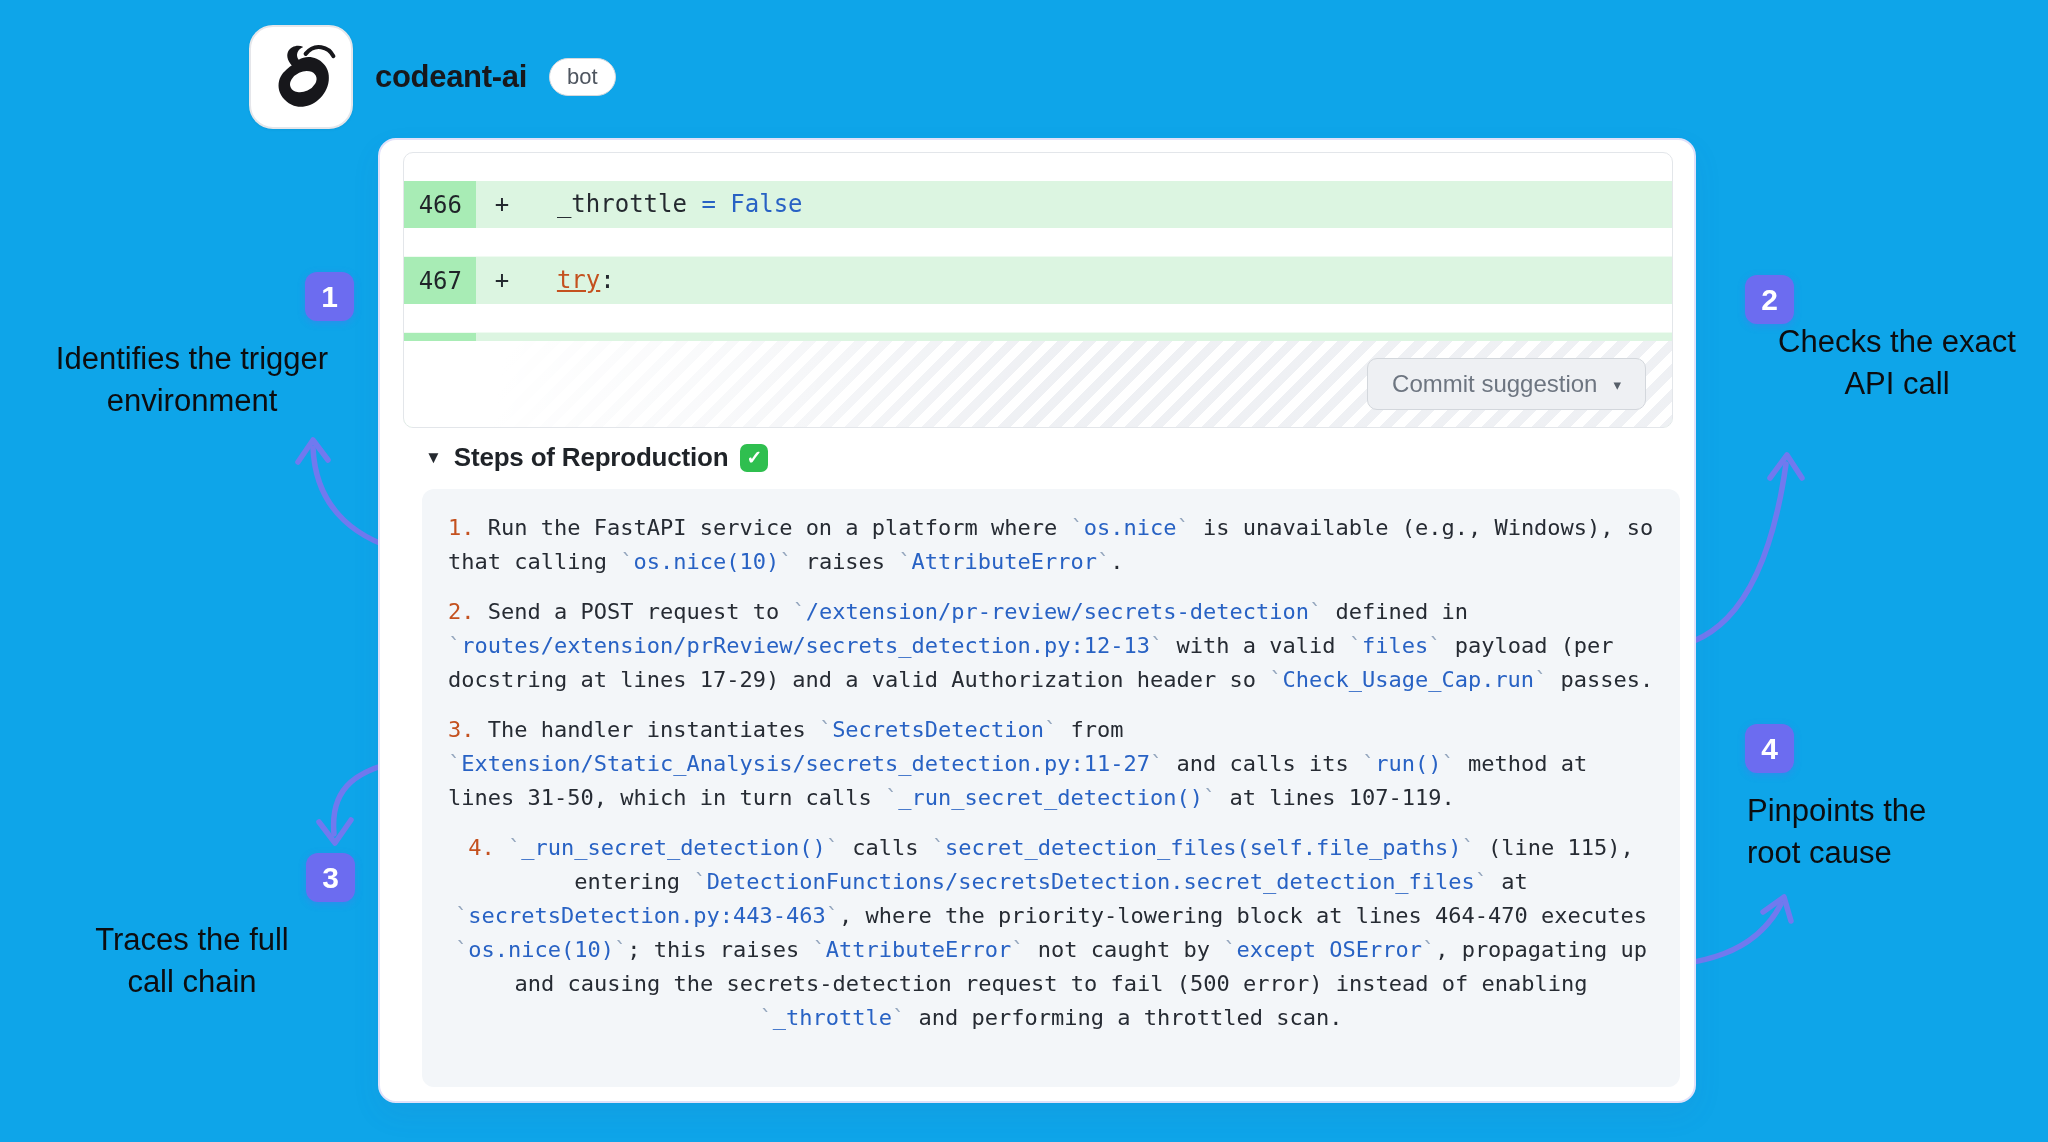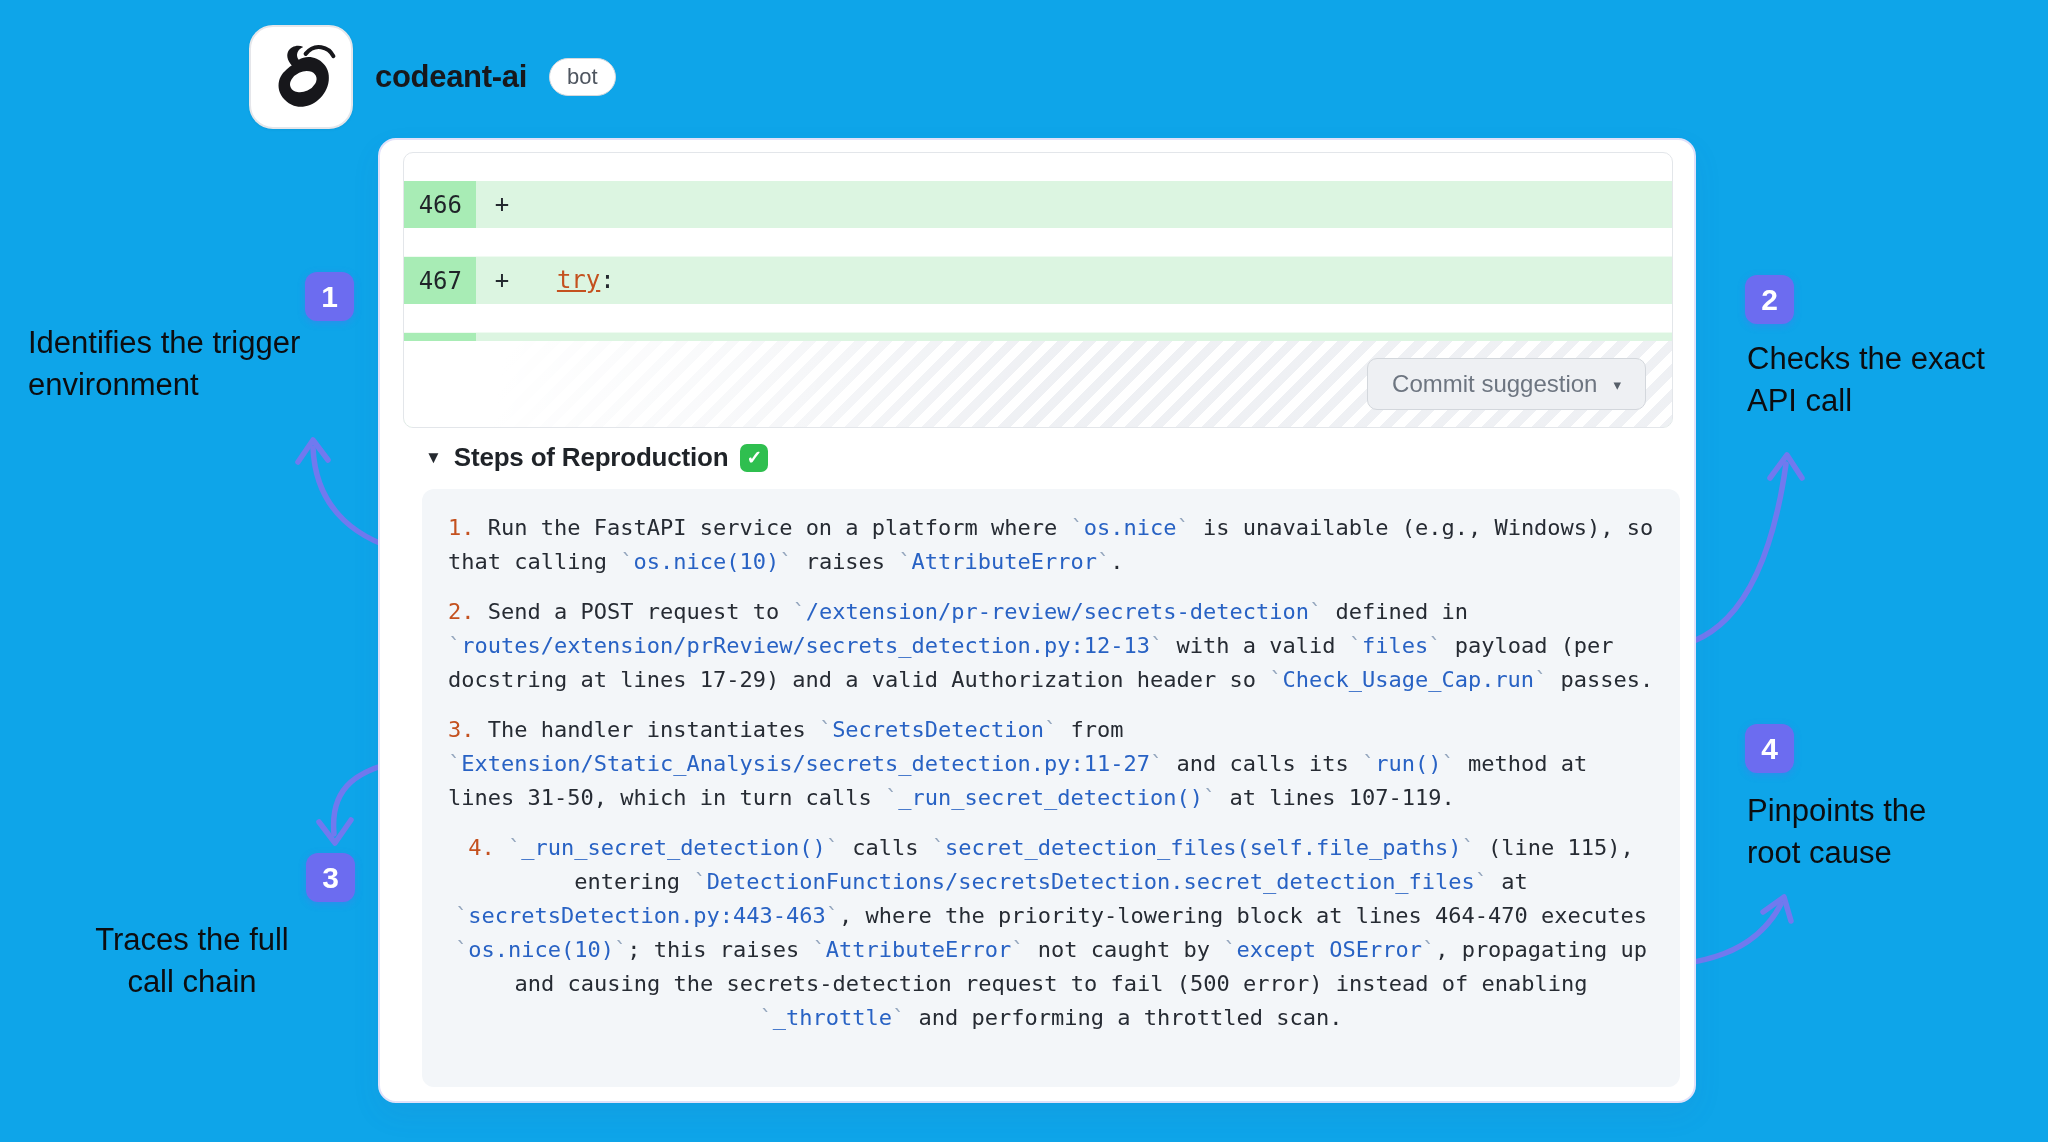--- a/index.html
+++ b/index.html
@@ -56,23 +56,23 @@
   .snum{color:var(--c-orange);}
   .scode{color:var(--c-blue);}
   .bt{color:#93a5bd;}
 
   
   .ann-badge{position:absolute;width:49px;height:49px;border-radius:12px;background:var(--c-accent);
      color:#fff;font:700 30px/49px "Liberation Sans",sans-serif;text-align:center;
      box-shadow:0 2px 7px rgba(99,102,241,.35);}
   .ann-label{position:absolute;font-size:31px;font-weight:500;line-height:42px;color:#0c0d10;}
   .pos-b1{left:305px;top:272px;}
-  .pos-l1{left:28px;top:322px;width:328px;text-align:left;}
+  .pos-l1{left:28px;top:338px;width:328px;text-align:center;}
   .pos-b2{left:1745px;top:275px;}
-  .pos-l2{left:1747px;top:338px;width:300px;text-align:left;}
+  .pos-l2{left:1747px;top:321px;width:300px;text-align:center;}
   .pos-b3{left:306px;top:853px;}
   .pos-l3{left:28px;top:919px;width:328px;text-align:center;}
   .pos-b4{left:1745px;top:724px;}
   .pos-l4{left:1747px;top:790px;width:300px;text-align:left;}
 
   .arrows{position:absolute;left:0;top:0;width:2048px;height:1142px;pointer-events:none;}
   .arrow{fill:none;stroke:var(--c-arrow);stroke-width:5.5;stroke-linecap:round;}
   .arrow-head{fill:none;stroke:var(--c-arrow);stroke-width:5.5;stroke-linecap:round;stroke-linejoin:round;}
 </style>
 </head>
@@ -103,20 +103,21 @@
     <span class="bot-pill">bot</span>
   </div>
 
   <div class="card">
 
     <div class="diff-card">
       <div id="diff-rows">
           <div class="diff-row">
             <span class="gutter">466</span>
             <span class="sign">+</span>
+            <span class="code"><span class="seg-p">  _throttle </span><span class="seg-b">= False</span></span>
           </div>
           <div class="diff-row">
             <span class="gutter">467</span>
             <span class="sign">+</span>
             <span class="code"><span class="seg-p">  </span><span class="seg-o">try</span><span class="seg-p">:</span></span>
           </div>
           <div class="diff-row">
             <span class="gutter">468</span>
             <span class="sign">+</span>
             <span class="code"><span class="seg-p">      os.</span><span class="seg-b">nice</span><span class="seg-p">(</span><span class="seg-b">10</span><span class="seg-p">)</span></span>

